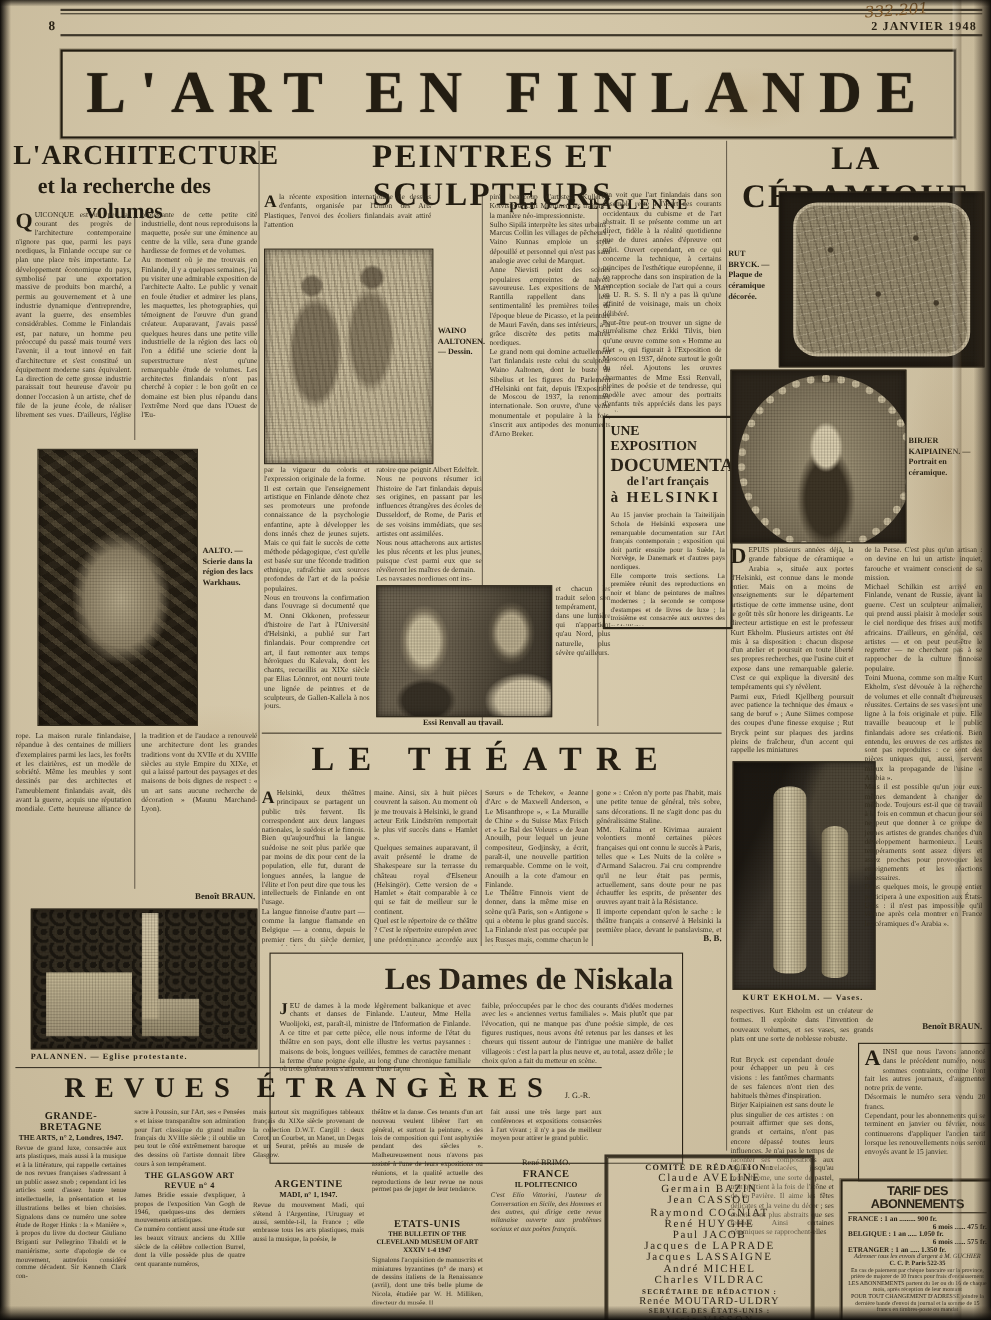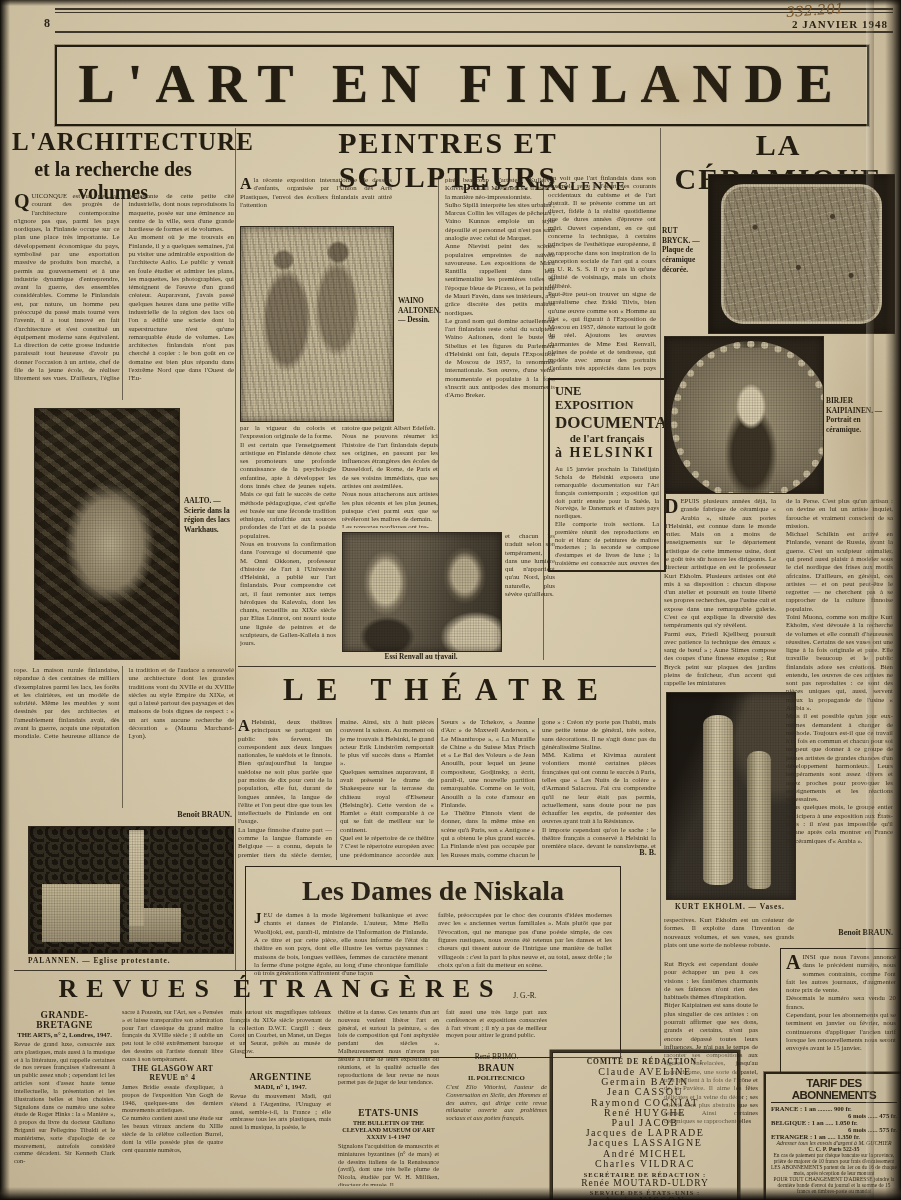--- a/index.html
+++ b/index.html
@@ -209,21 +209,21 @@
     <div class="txt" style="left:441px;top:718px;width:94px;height:142px">Sœurs » de Tchekov, « Jeanne d'Arc » de Maxwell Anderson, « Le Misanthrope », « La Muraille de Chine » du Suisse Max Frisch et « Le Bal des Voleurs » de Jean Anouilh, pour lequel un jeune compositeur, Godjinsky, a écrit, paraît-il, une nouvelle partition remarquable. Comme on le voit, Anouilh a la cote d'amour en Finlande.
 Le Théâtre Finnois vient de donner, dans la même mise en scène qu'à Paris, son « Antigone » qui a obtenu le plus grand succès. La Finlande n'est pas occupée par les Russes mais, comme chacun le sait, elle ménage son puissant voisin.
 Toujours à propos d'« Anti-</div>
     <div class="txt" style="left:542px;top:718px;width:114px;height:130px">gone » : Créon n'y porte pas l'habit, mais une petite tenue de général, très sobre, sans décorations. Il ne s'agit donc pas du généralissime Staline.
 MM. Kalima et Kivimaa auraient volontiers monté certaines pièces françaises qui ont connu le succès à Paris, telles que « Les Nuits de la colère » d'Armand Salacrou. J'ai cru comprendre qu'il ne leur était pas permis, actuellement, sans doute pour ne pas échauffer les esprits, de présenter des œuvres ayant trait à la Résistance.
 Il importe cependant qu'on le sache : le théâtre français a conservé à Helsinki la première place, devant le panslavisme, et se rapproche le plus possible de l'esprit des pays occidentaux.</div>
     <div class="sig" style="left:560px;top:848px;width:96px">B. B.</div>
   </section>
 
   <div class="box" style="left:245px;top:866px;width:358px;height:178px;padding:6px 8px;border-width:1.5px">
-    <div style="font-size:28px;font-weight:bold;text-align:center;line-height:1.15;margin:2px 0 4px">Les Dames de Niskala</div>
+    <div style="font-size:28px;font-weight:bold;text-align:right;line-height:1.15;margin:2px 0 4px">Les Dames de Niskala</div>
     <div style="display:flex;gap:10px">
       <div class="rtxt" style="flex:1;height:92px;font-size:6.8px"><span class="dc" style="font-size:15px;line-height:12px">J</span><span>EU de dames à la mode légèrement balkanique et avec chants et danses de Finlande. L'auteur, Mme Hella Wuolijoki, est, paraît-il, ministre de l'Information de Finlande. A ce titre et par cette pièce, elle nous informe de l'état du théâtre en son pays, dont elle illustre les vertus paysannes : maisons de bois, longues veillées, femmes de caractère menant la ferme d'une poigne égale, au long d'une chronique familiale où trois générations s'affrontent d'une façon</span></div>
       <div style="flex:1">
         <div class="rtxt" style="height:80px;font-size:6.8px">faible, préoccupées par le choc des courants d'idées modernes avec les « anciennes vertus familiales ». Mais plutôt que par l'évocation, qui ne manque pas d'une poésie simple, de ces figures rustiques, nous avons été retenus par les danses et les chœurs qui tissent autour de l'intrigue une manière de ballet villageois : c'est la part la plus neuve et, au total, assez drôle ; le choix qu'on a fait du metteur en scène.</div>
         <div class="rsig">J. G.-R.</div>
       </div>
     </div>
   </div>
 
   <div class="box" style="left:552px;top:1052px;width:172px;height:140px;padding:4px 6px;border-width:1.5px;box-shadow:0 0 0 2.5px rgba(42,35,22,.9);text-align:center">
@@ -267,21 +267,21 @@
       </div>
       <div class="rcol">
         <div class="rtxt" style="height:98px">théâtre et la danse. Ces tenants d'un art nouveau veulent libérer l'art en général, et surtout la peinture, « des lois de composition qui l'ont asphyxiée pendant des siècles ». Malheureusement nous n'avons pas assisté à l'une de leurs expositions ou réunions, et la qualité actuelle des reproductions de leur revue ne nous permet pas de juger de leur tendance.</div>
         <div class="rhead">ETATS-UNIS</div>
         <div class="rref" style="font-size:6.2px">THE BULLETIN OF THE CLEVELAND MUSEUM OF ART XXXIV 1-4 1947</div>
         <div class="rtxt" style="height:44px">Signalons l'acquisition de manuscrits et miniatures byzantines (n° de mars) et de dessins italiens de la Renaissance (avril), dont une très belle plume de Nicola, étudiée par W. H. Milliken, directeur du musée. Il</div>
       </div>
       <div class="rcol">
         <div class="rtxt" style="height:44px">fait aussi une très large part aux conférences et expositions consacrées à l'art vivant ; il n'y a pas de meilleur moyen pour attirer le grand public.</div>
         <div class="rsig">René BRIMO.</div>
-        <div class="rhead">BRAUN</div>
+        <div class="rhead">FRANCE</div>
         <div class="rref">IL POLITECNICO</div>
         <div class="rtxt" style="height:66px;font-style:italic">C'est Elio Vittorini, l'auteur de Conversation en Sicile, des Hommes et des autres, qui dirige cette revue milanaise ouverte aux problèmes sociaux et aux poètes français.</div>
       </div>
     </div>
   </section>
 
   <div class="stain" style="left:620px;top:60px;width:120px;height:60px;background:radial-gradient(rgba(150,110,50,.12),rgba(0,0,0,0) 70%)"></div>
   <div class="stain" style="left:120px;top:640px;width:160px;height:80px;background:radial-gradient(rgba(140,100,45,.10),rgba(0,0,0,0) 70%)"></div>
   <div class="stain" style="left:820px;top:300px;width:90px;height:300px;background:radial-gradient(rgba(120,85,40,.14),rgba(0,0,0,0) 70%)"></div>
   <div class="edge" style="left:866px;top:0;width:8px;height:1200px;background:linear-gradient(to right,rgba(255,252,240,.22),rgba(70,55,35,.30))"></div>

